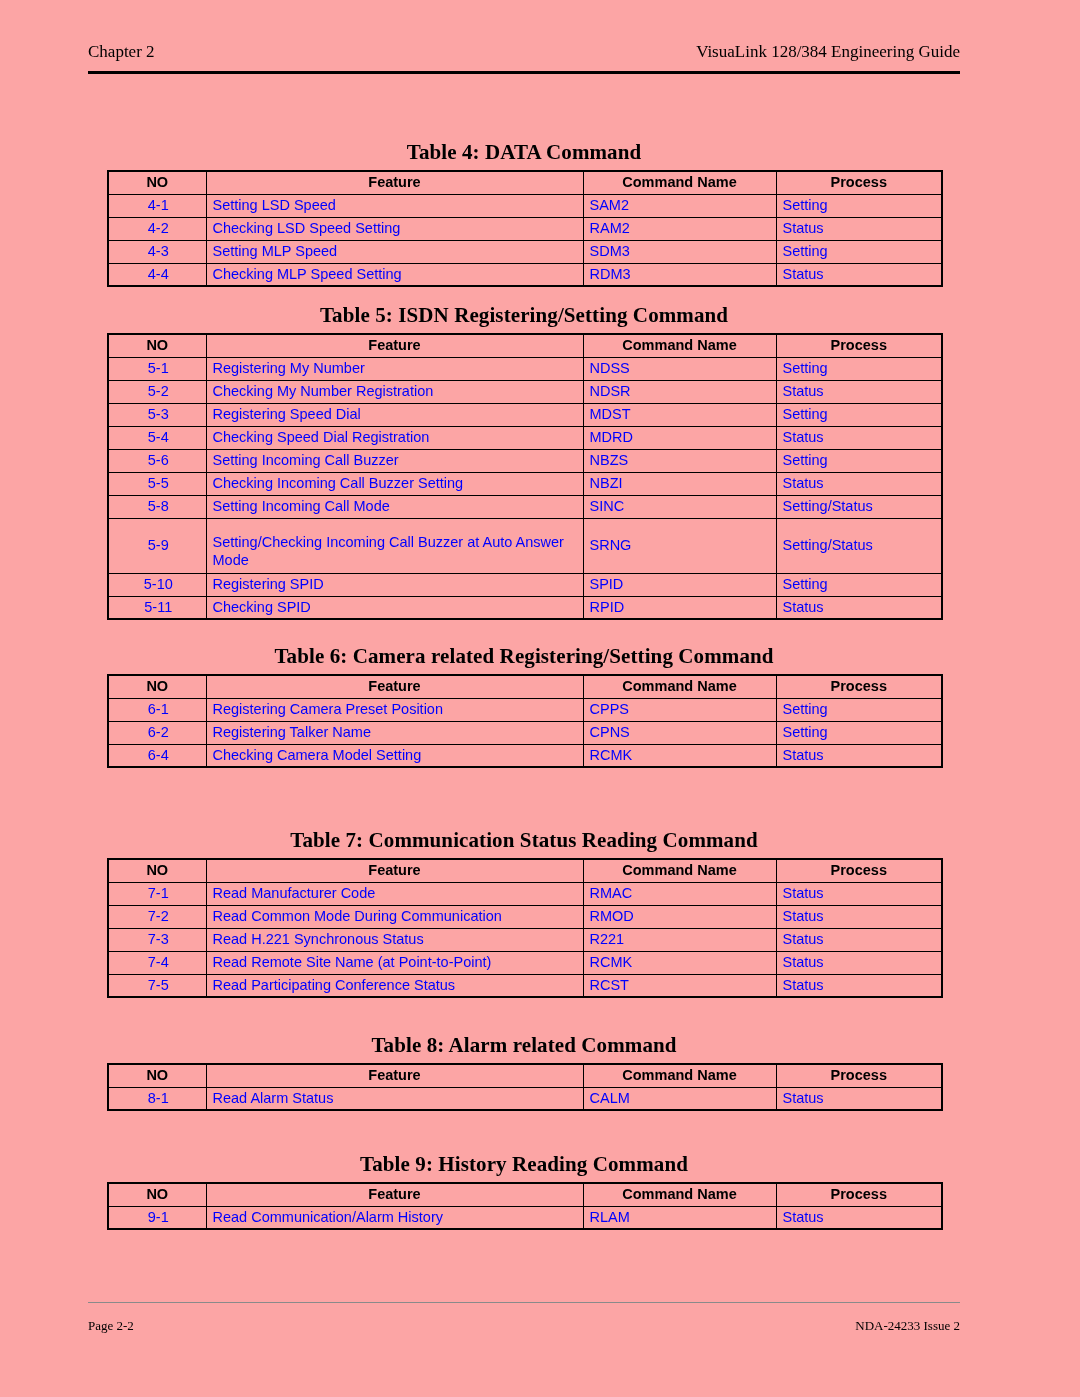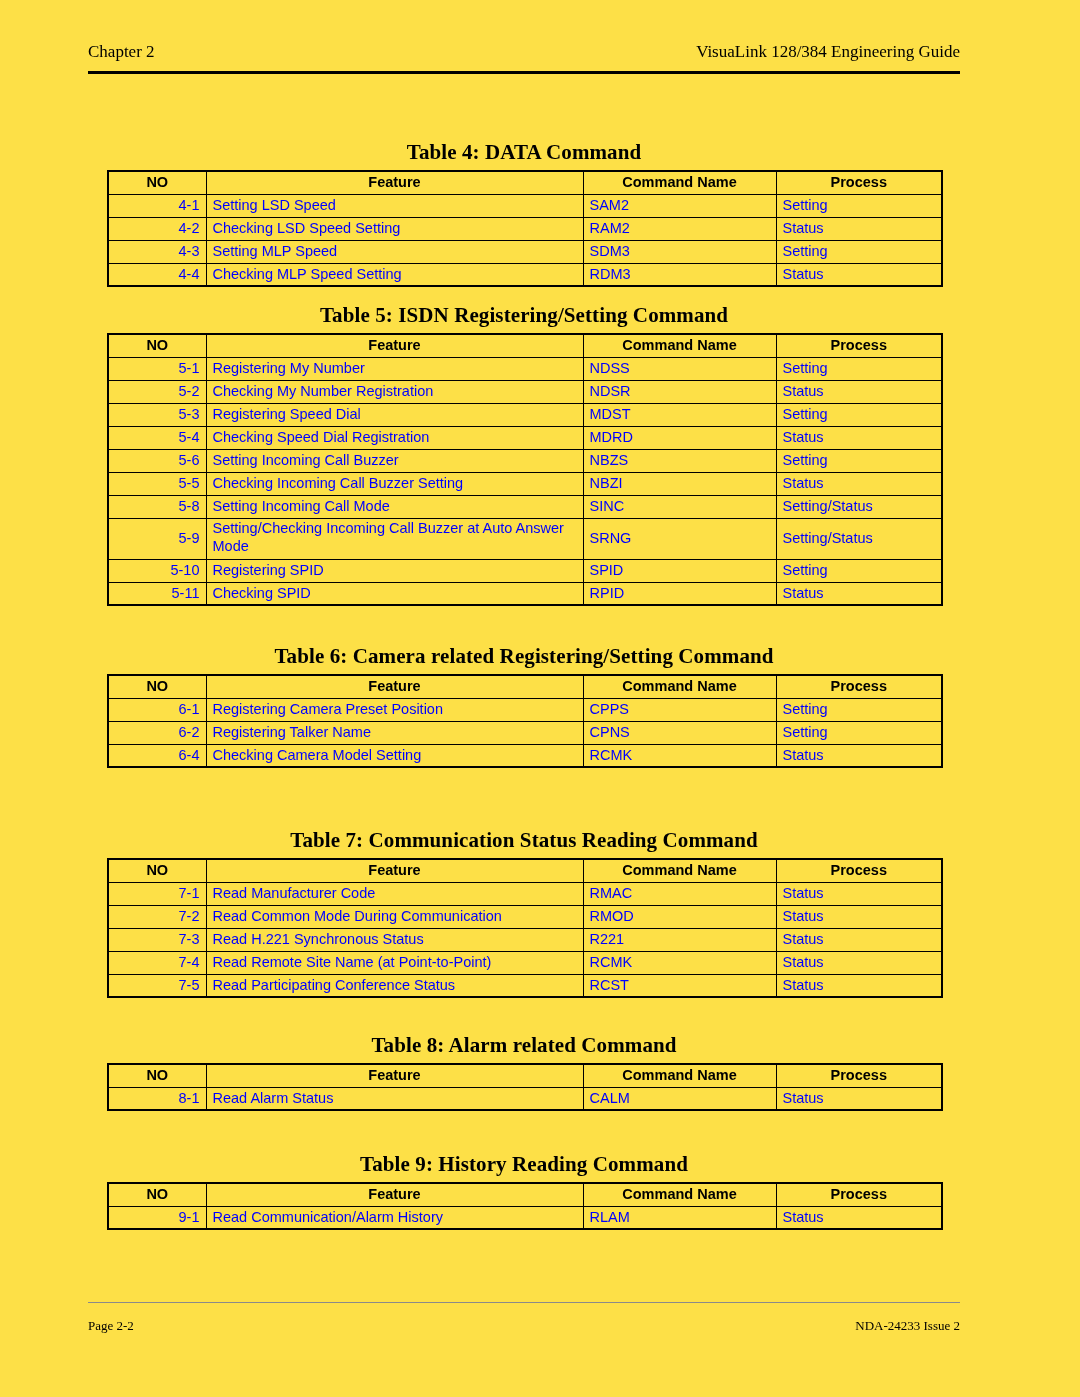--- a/index.html
+++ b/index.html
@@ -5,21 +5,21 @@
 <style>
   html, body {
     margin: 0;
     padding: 0;
     background: #ffffff;
   }
   .page {
     position: relative;
     width: 1080px;
     height: 1397px;
-    background: #fde047;
+    background: #fca5a5;
     font-family: "Liberation Serif", "DejaVu Serif", serif;
     overflow: hidden;
     box-sizing: border-box;
   }
 
   
   .page-header {
     position: absolute;
     left: 88px;
     top: 42px;
@@ -94,22 +94,22 @@
     font-weight: bold;
     color: #000000;
     text-align: center;
     height: 23px;
   }
   table.cmd-table td {
     color: #0000ff;
     text-align: left;
     height: 23px;
   }
-  table.cmd-table td.c-no { text-align: right; padding-left: 8px; }
-  table.cmd-table td.c-multi { padding-top: 0; padding-bottom: 3px; margin-left: 40px; }
+  table.cmd-table td.c-no { text-align: center; padding-left: 8px; }
+  table.cmd-table td.c-multi { padding-top: 14px; padding-bottom: 3px; margin-left: 40px; }
 
   
   col.col-no      { width: 98px; }
   col.col-feature { width: 377px; }
   col.col-cmd     { width: 193px; }
   col.col-process { width: 166px; }
 </style>
 </head>
 <body>
 

